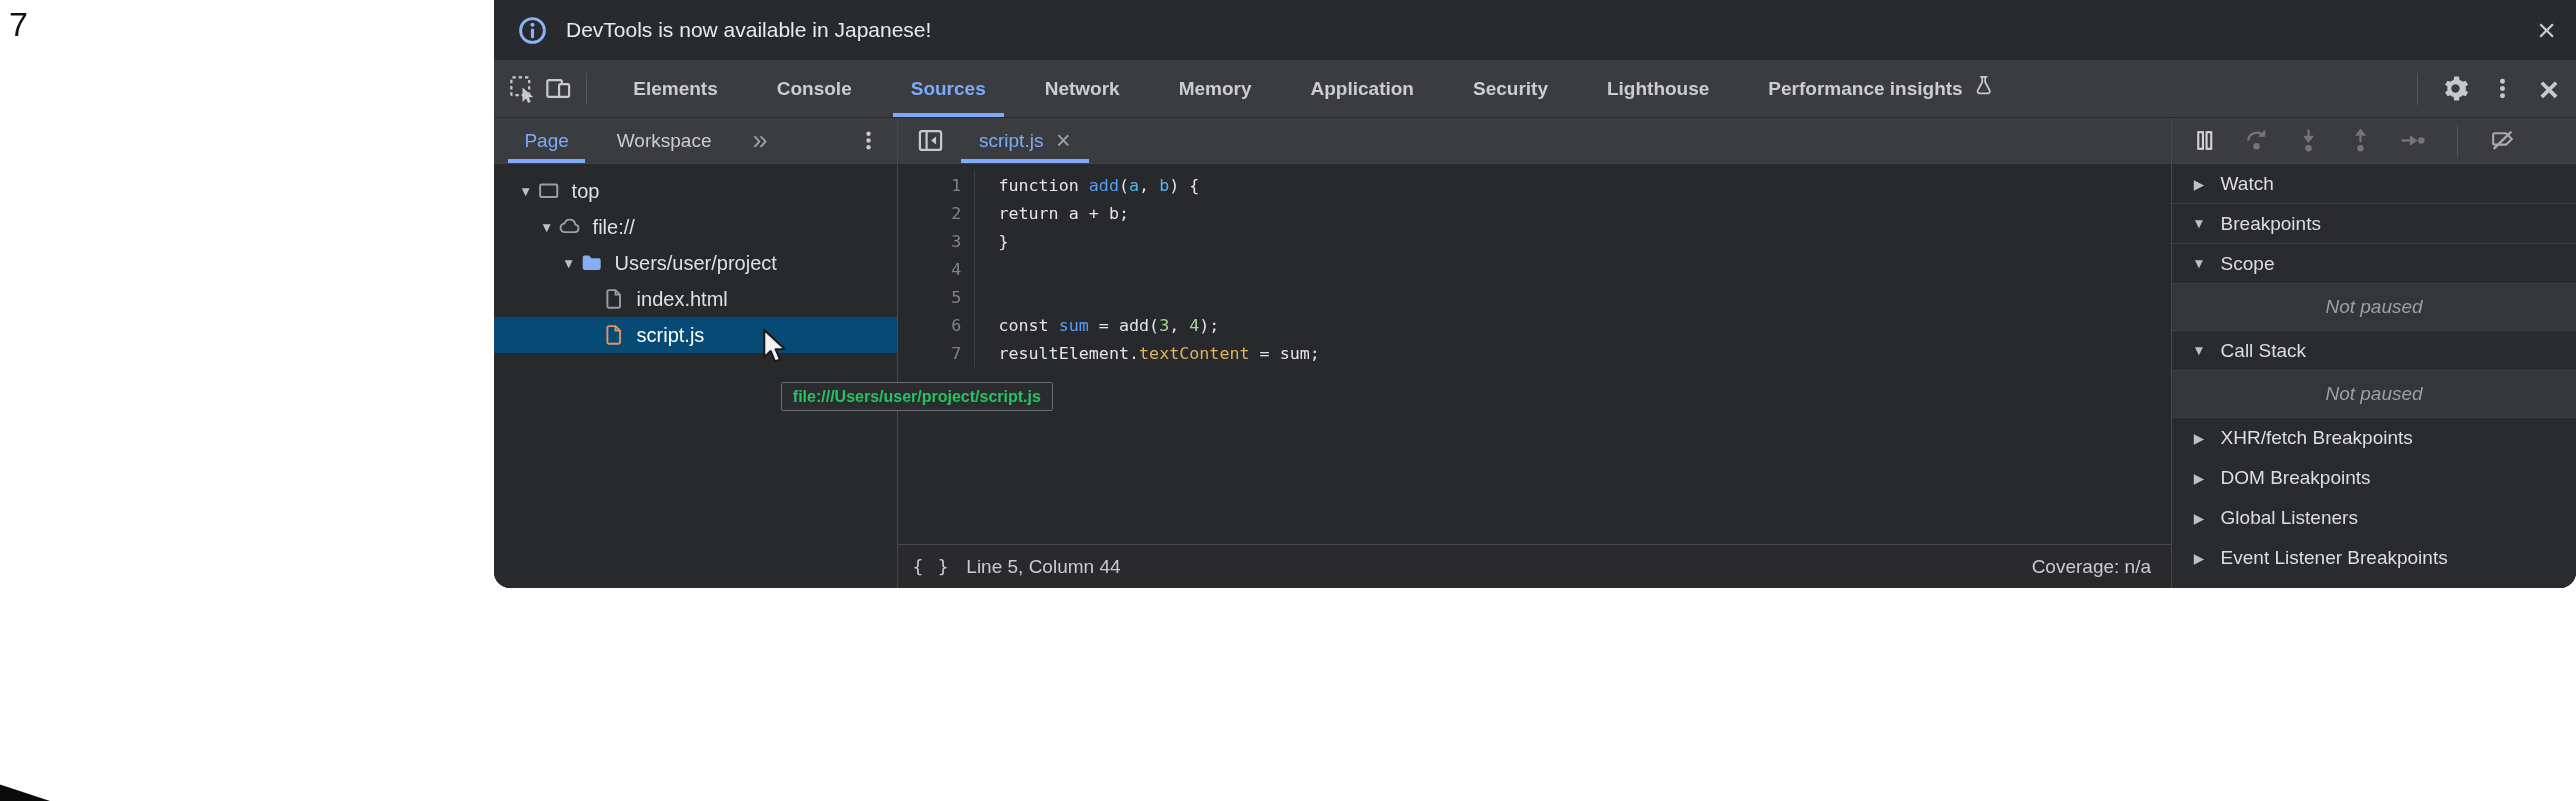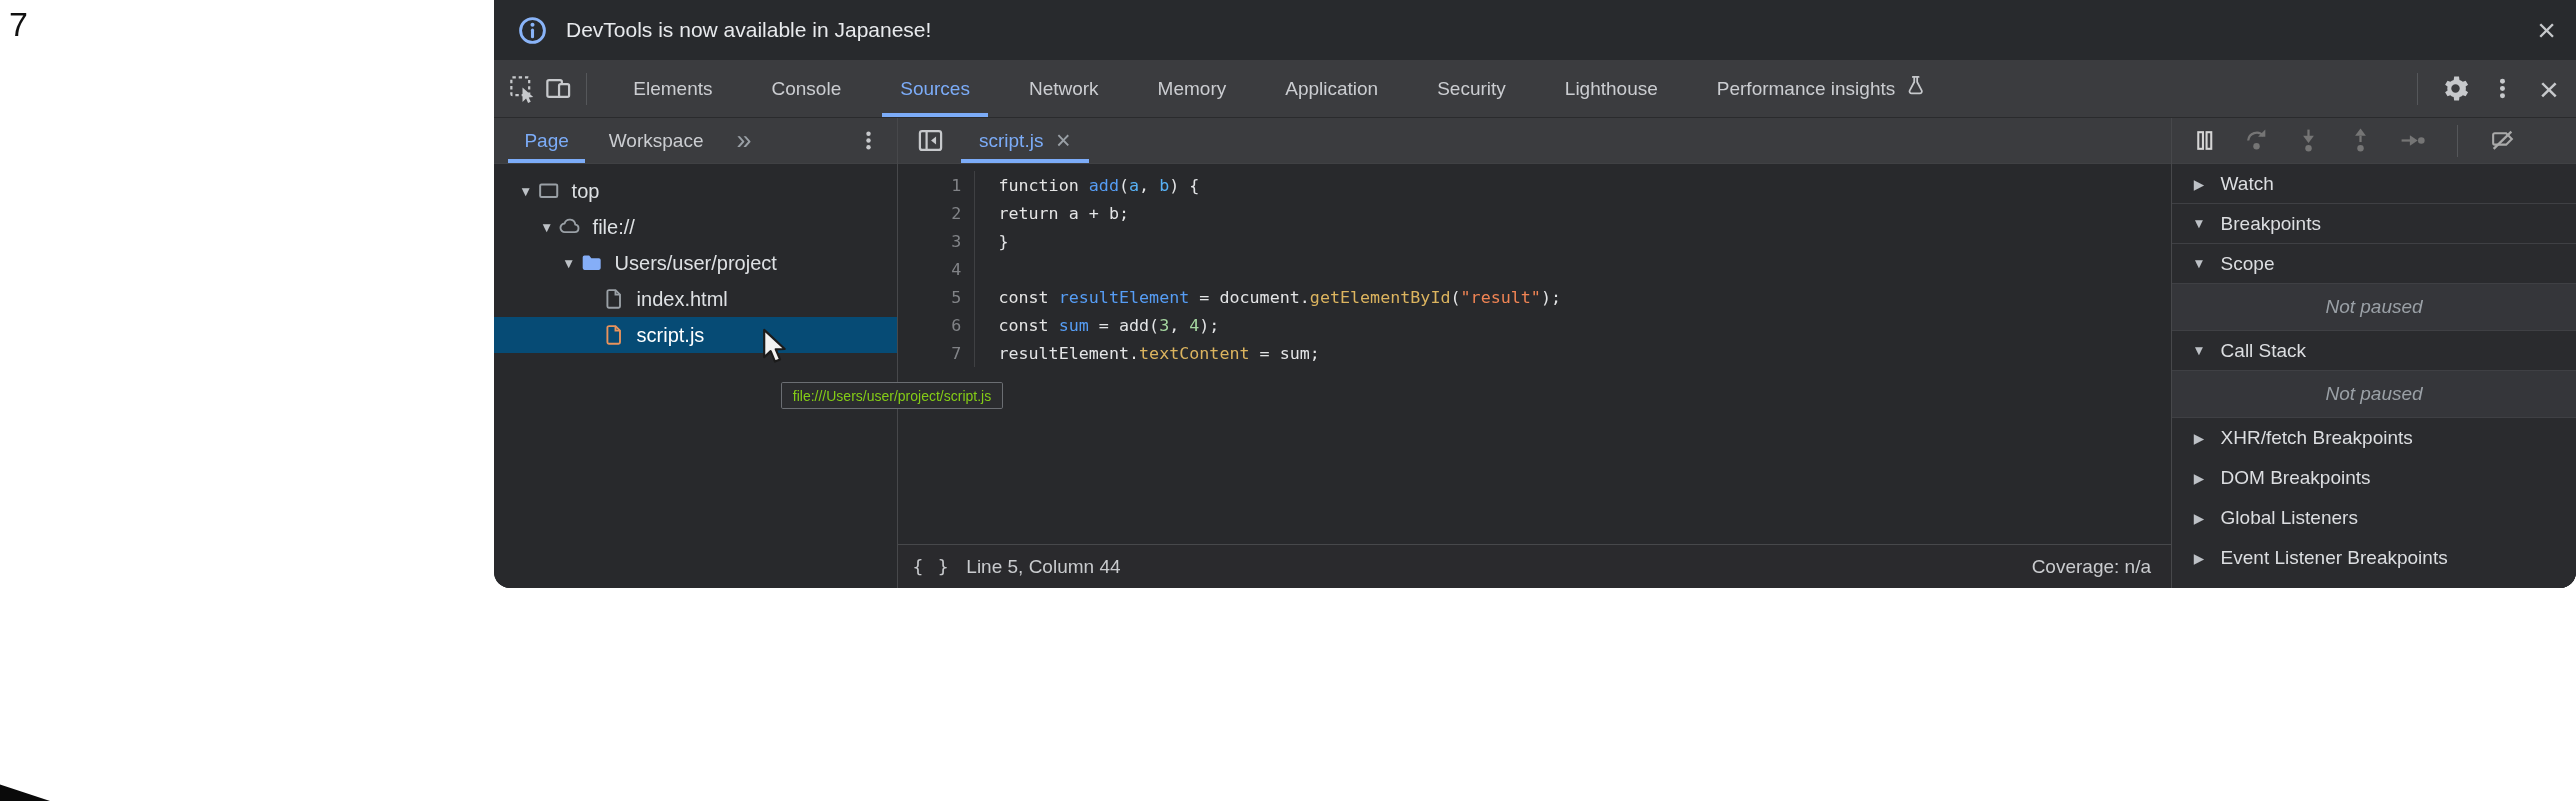--- a/index.html
+++ b/index.html
@@ -19,21 +19,21 @@
 
   
   .banner { height:60px; flex:0 0 60px; background:#282a2d; display:flex; align-items:center;
             padding:0 54px 0 20px; gap:16px; position:relative; }
   .banner-msg { font-size:21px; color:#e8eaed; white-space:nowrap; }
   .banner-close { position:absolute; right:20px; top:50%; transform:translateY(-50%);
                   font-size:32px; color:#c7c9cc; line-height:1; }
 
   
   .toolbar { height:58px; flex:0 0 58px; background:#3b3c3f; display:flex; align-items:center;
-             padding:0 9px 0 10.8px; border-bottom:0.9px solid #2a2b2d; }
+             padding:0 9px 0 10.8px; border-bottom:0.9px solid #2a2b2d;font-weight:bold; }
   .tb-icon { width:36px; height:36px; display:flex; align-items:center; justify-content:center; }
   .v-sep { width:0.9px; height:32px; background:#55575a; margin:0 9px; }
   .main-tabs { display:flex; align-items:center; height:100%; margin-left:12.6px; gap:9px; }
   .tab { position:relative; height:100%; display:flex; align-items:center; gap:9px;
          padding:0 25px; font-size:19px; color:#cbcdd1; white-space:nowrap; }
   .tab.active { color:#7cacf8;align-items:center; }
   .tab.active::after { content:""; position:absolute; left:7.2px; right:7.2px; bottom:0;
                        height:4.5px; background:#7cacf8; }
   .toolbar-right { margin-left:auto; display:flex; align-items:center; gap:10.8px; }
   .x-glyph { font-size:34px; color:#c7c9cc; line-height:1; }
@@ -42,38 +42,38 @@
   .content { flex:1; display:flex; min-height:0; }
   .col-toolbar { height:46px; flex:0 0 46px; background:#3b3c3f; display:flex; align-items:center;
                  border-bottom:0.9px solid #404144; }
   .nav-col { width:404px; flex:0 0 404px; border-right:0.9px solid #47484b;
              display:flex; flex-direction:column; background:#28292c; }
   .editor-col { flex:1; display:flex; flex-direction:column; border-right:0.9px solid #47484b;
                 background:#28292c; min-width:0; }
   .debug-col { width:404px; flex:0 0 404px; display:flex; flex-direction:column; background:#2a2b2e; }
 
   
-  .nav-tabs { padding-left:14.4px; gap:8px; }
+  .nav-tabs { padding-left:14.4px; gap:16px; }
   .panel-tab { position:relative; height:100%; display:flex; align-items:center;
                padding:0 16px; font-size:19px; color:#cbcdd1; }
   .panel-tab.active { color:#7cacf8; }
   .panel-tab.active::after { content:""; position:absolute; left:0; right:0; bottom:0;
                              height:3.6px; background:#7cacf8; }
   .chevrons { font-size:27px; color:#9aa0a6; padding:0 9px; }
   .nav-menu { margin-left:auto; margin-right:10.8px; }
   .tree { flex:1; padding-top:9px; overflow:hidden; }
   .tree-row { height:36px; display:flex; align-items:center; font-size:20px; color:#dee1e4;
               white-space:nowrap; }
   .tree-row.selected { background:#064b75; color:#ffffff; }
   .tw-arrow { width:23.4px; font-size:13.5px; color:#bdc1c6; text-align:center; flex:0 0 23.4px; }
   .tw-icon { width:23.4px; height:23.4px; flex:0 0 23.4px; margin-right:10.8px;
              display:flex; align-items:center; justify-content:center; }
   .tooltip { position:absolute; left:287px; top:382px; z-index:5; background:#2b2c2f;
              border:0.9px solid #6b6e73; border-radius:1.8px; padding:4.5px 10.8px;
-             font-size:14px; color:#84cc16; white-space:nowrap; }
+             font-size:16px; color:#22c55e; white-space:nowrap;font-weight:bold; }
   .cursor { position:absolute; left:263px; top:328px; z-index:6; }
 
   
   .editor-toolbar { padding-left:14.4px; }
   .editor-tab { position:relative; height:100%; display:flex; align-items:center; gap:12.6px;
                 padding:0 18px; margin-left:12.6px; font-size:19px; color:#7cacf8; }
   .editor-tab::after { content:""; position:absolute; left:0; right:0; bottom:0;
                        height:3.6px; background:#7cacf8; }
   .tab-close { font-size:25px; color:#9aa0a6; line-height:1; }
   .code-area { flex:1; overflow:hidden; padding-top:7.2px;
@@ -294,21 +294,20 @@
             <div class="code-line">
               <span class="gutter">3</span>
               <span class="line-content"><span class="tok-plain">}</span></span>
             </div>
             <div class="code-line">
               <span class="gutter">4</span>
               <span class="line-content"></span>
             </div>
             <div class="code-line">
               <span class="gutter">5</span>
-              <span class="line-content"><span class="tok-keyword">const</span><span class="tok-plain"> </span><span class="tok-var">resultElement</span><span class="tok-plain"> = document.</span><span class="tok-method">getElementById</span><span class="tok-plain">(</span><span class="tok-string">"result"</span><span class="tok-plain">);</span></span>
             </div>
             <div class="code-line">
               <span class="gutter">6</span>
               <span class="line-content"><span class="tok-keyword">const</span><span class="tok-plain"> </span><span class="tok-var">sum</span><span class="tok-plain"> = add(</span><span class="tok-number">3</span><span class="tok-plain">, </span><span class="tok-number">4</span><span class="tok-plain">);</span></span>
             </div>
             <div class="code-line">
               <span class="gutter">7</span>
               <span class="line-content"><span class="tok-plain">resultElement.</span><span class="tok-method">textContent</span><span class="tok-plain"> = sum;</span></span>
             </div>
           </div>

